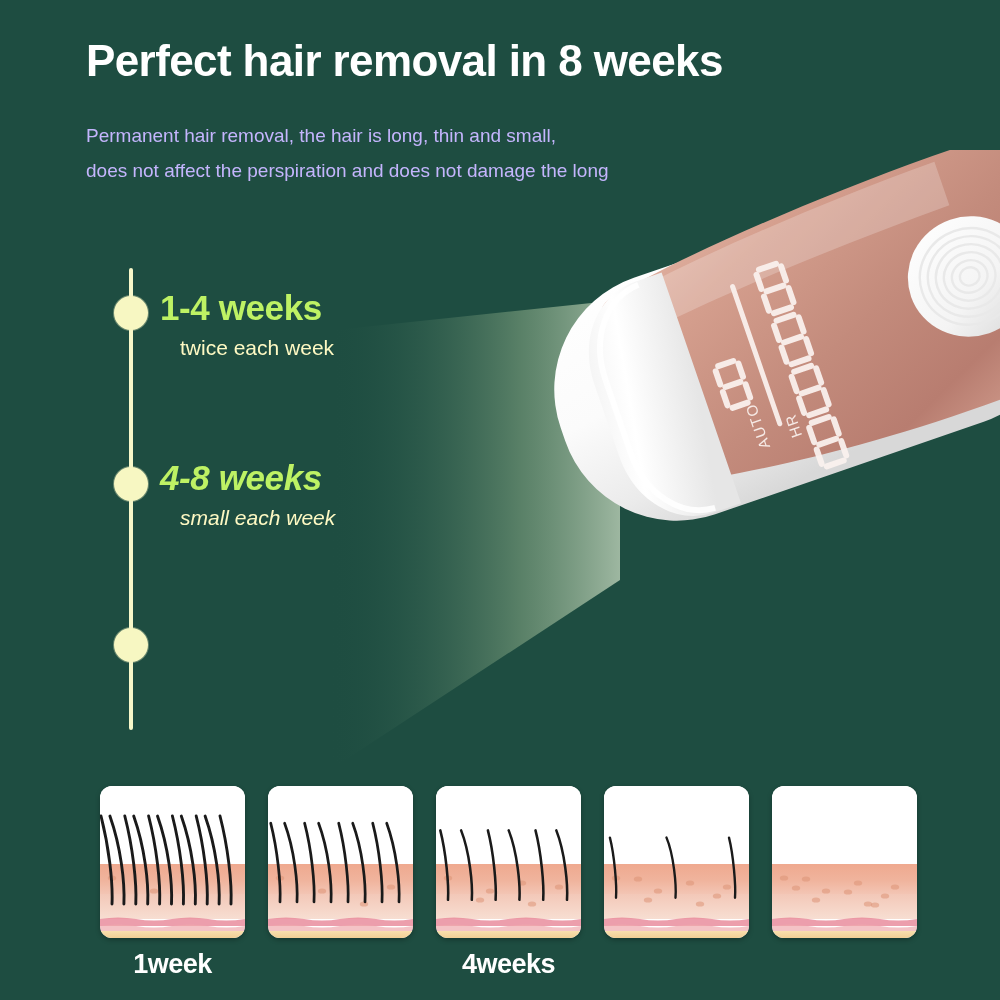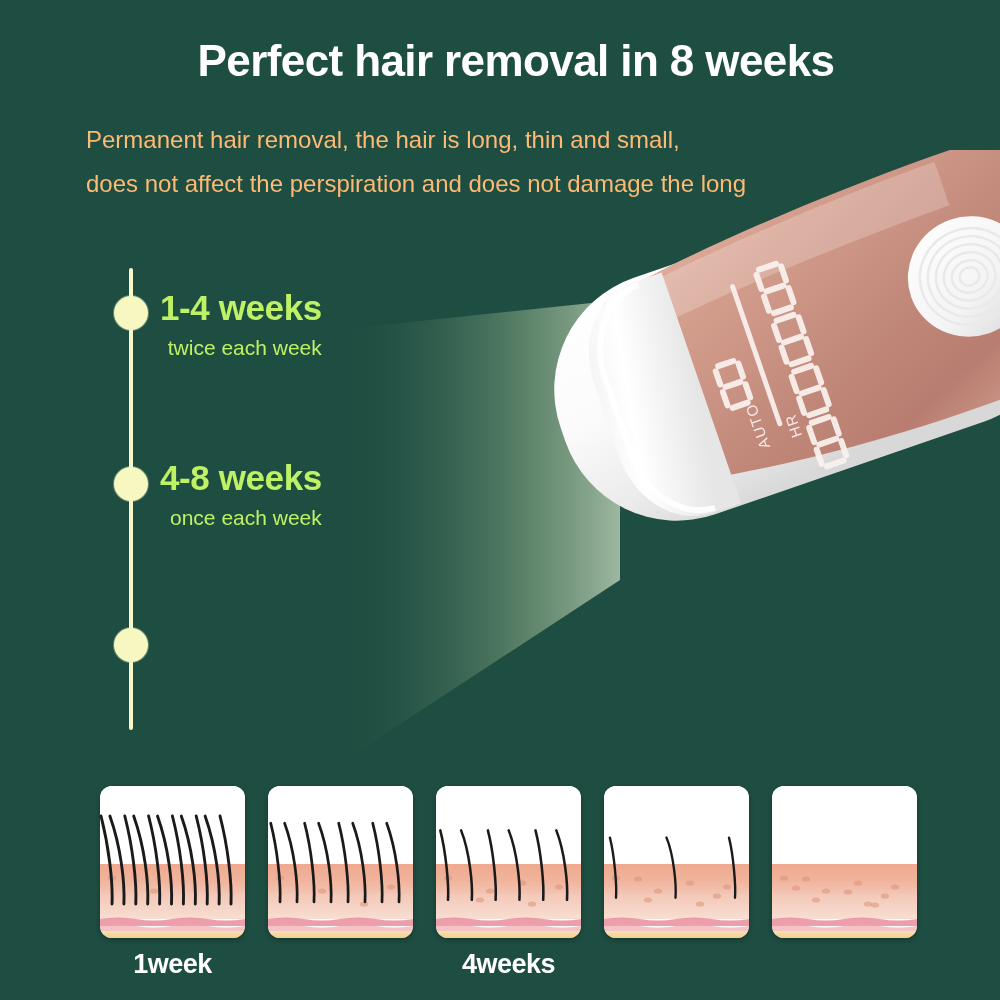--- a/index.html
+++ b/index.html
@@ -22,29 +22,28 @@
     position: absolute;
     left: 86px;
     top: 38px;
     width: 860px;
     color: #ffffff;
     font-size: 44px;
     font-weight: 700;
     letter-spacing: -0.6px;
     line-height: 1.05;
     white-space: nowrap;
-    text-align: center;
   }
   #subline {
     position: absolute;
     left: 86px;
     top: 118px;
     width: 800px;
-    color: #fdba74;
-    font-size: 24px;
+    color: #c4b5fd;
+    font-size: 19px;
     font-weight: 400;
     line-height: 1.85;
   }
   #subline .sub-row { display: block; white-space: nowrap; }
 
   
   #light-cone {
     position: absolute;
     left: 0;
     top: 0;
@@ -84,28 +83,27 @@
   .tl-text { position: absolute; left: 160px; }
   .tl-title {
     color: #bef264;
     font-size: 35px;
     font-weight: 700;
     letter-spacing: -0.4px;
     line-height: 1;
     white-space: nowrap;
   }
   .tl-sub {
-    color: #bef264;
+    color: #fef9c3;
     font-size: 21px;
     font-weight: 400;
     line-height: 1;
     margin-top: 12px;
-    margin-left: 6px;
+    margin-left: 20px;
     white-space: nowrap;
-    text-align: right;
   }
 
   
   #device {
     position: absolute;
     left: 520px;
     top: 150px;
     width: 500px;
     height: 470px;
   }
@@ -285,23 +283,23 @@
   <div id="timeline">
     <div id="timeline-axis"></div>
 
     <div class="tl-dot" style="top:313px;"></div>
     <div class="tl-text" style="top:290px;">
       <div class="tl-title">1-4 weeks</div>
       <div class="tl-sub">twice each week</div>
     </div>
 
     <div class="tl-dot" style="top:484px;"></div>
-    <div class="tl-text" style="top:460px;">
+    <div class="tl-text" style="top:460px;font-style:italic;">
       <div class="tl-title">4-8 weeks</div>
-      <div class="tl-sub">once each week</div>
+      <div class="tl-sub">small each week</div>
     </div>
 
     <div class="tl-dot" style="top:645px;"></div>
   </div>
 
   <div id="stages">
       <div class="stage">
         <div class="stage-card">
           <svg class="skin-svg" viewBox="0 0 145 152">
             <defs>

